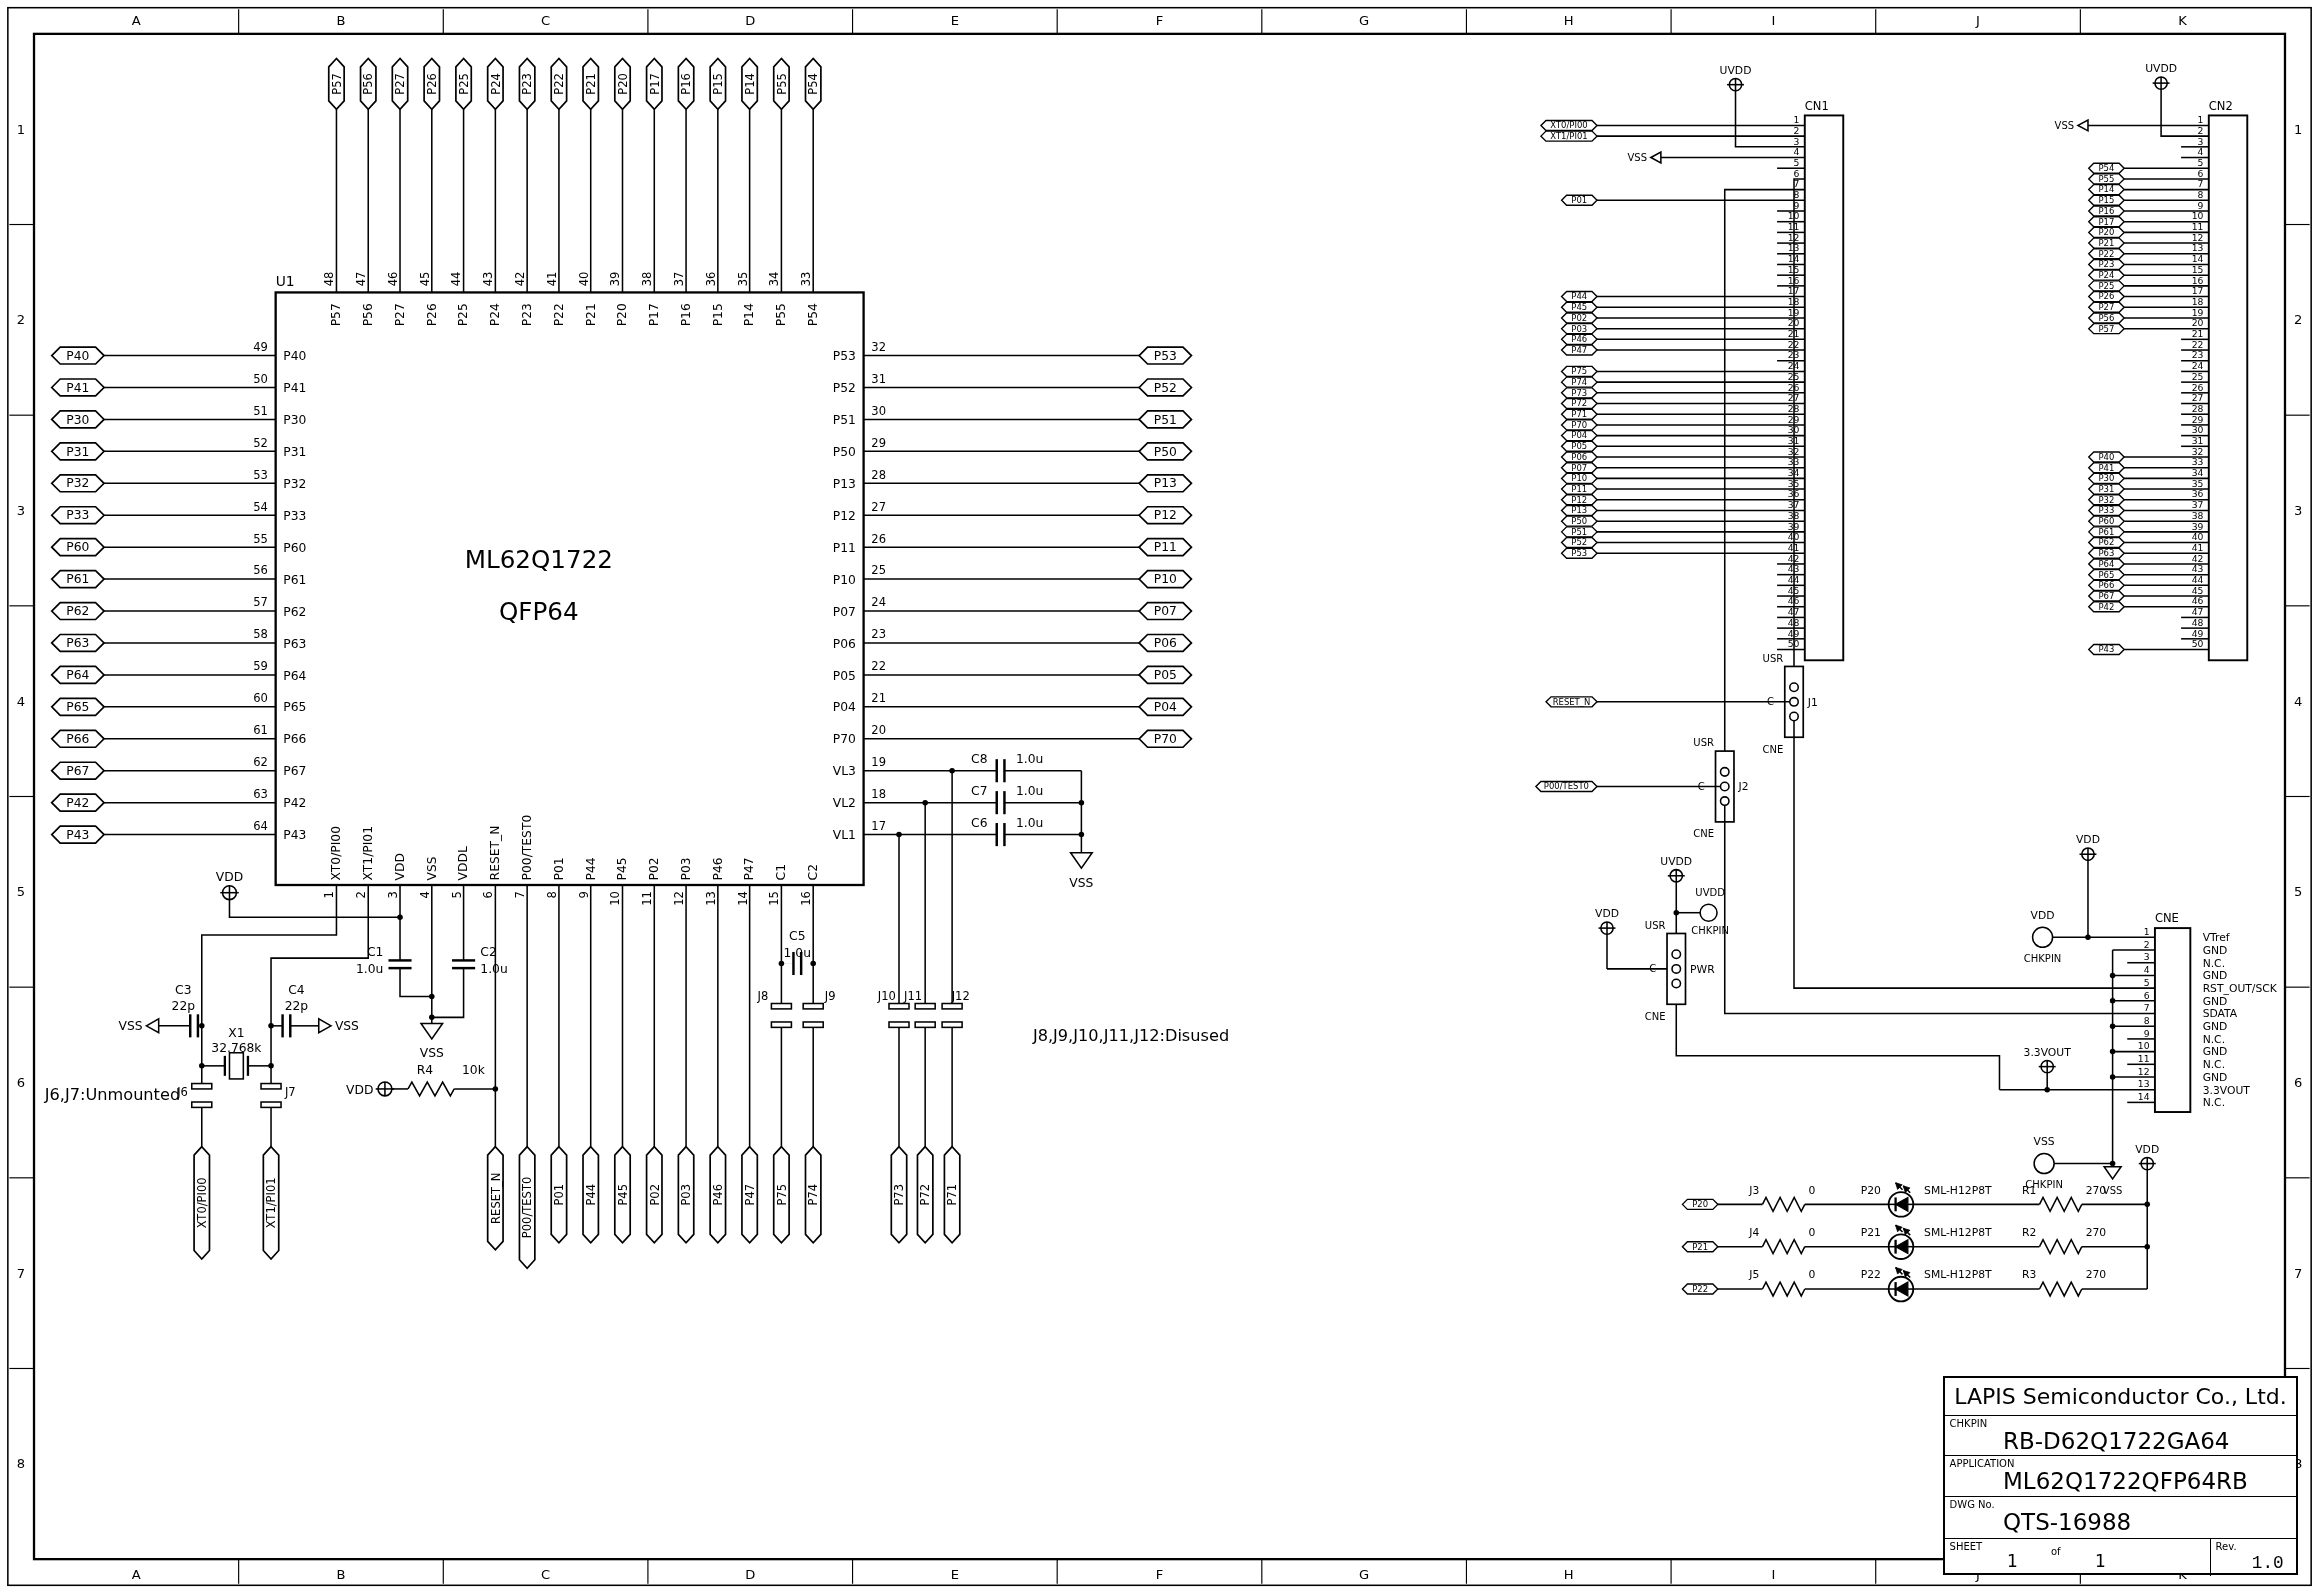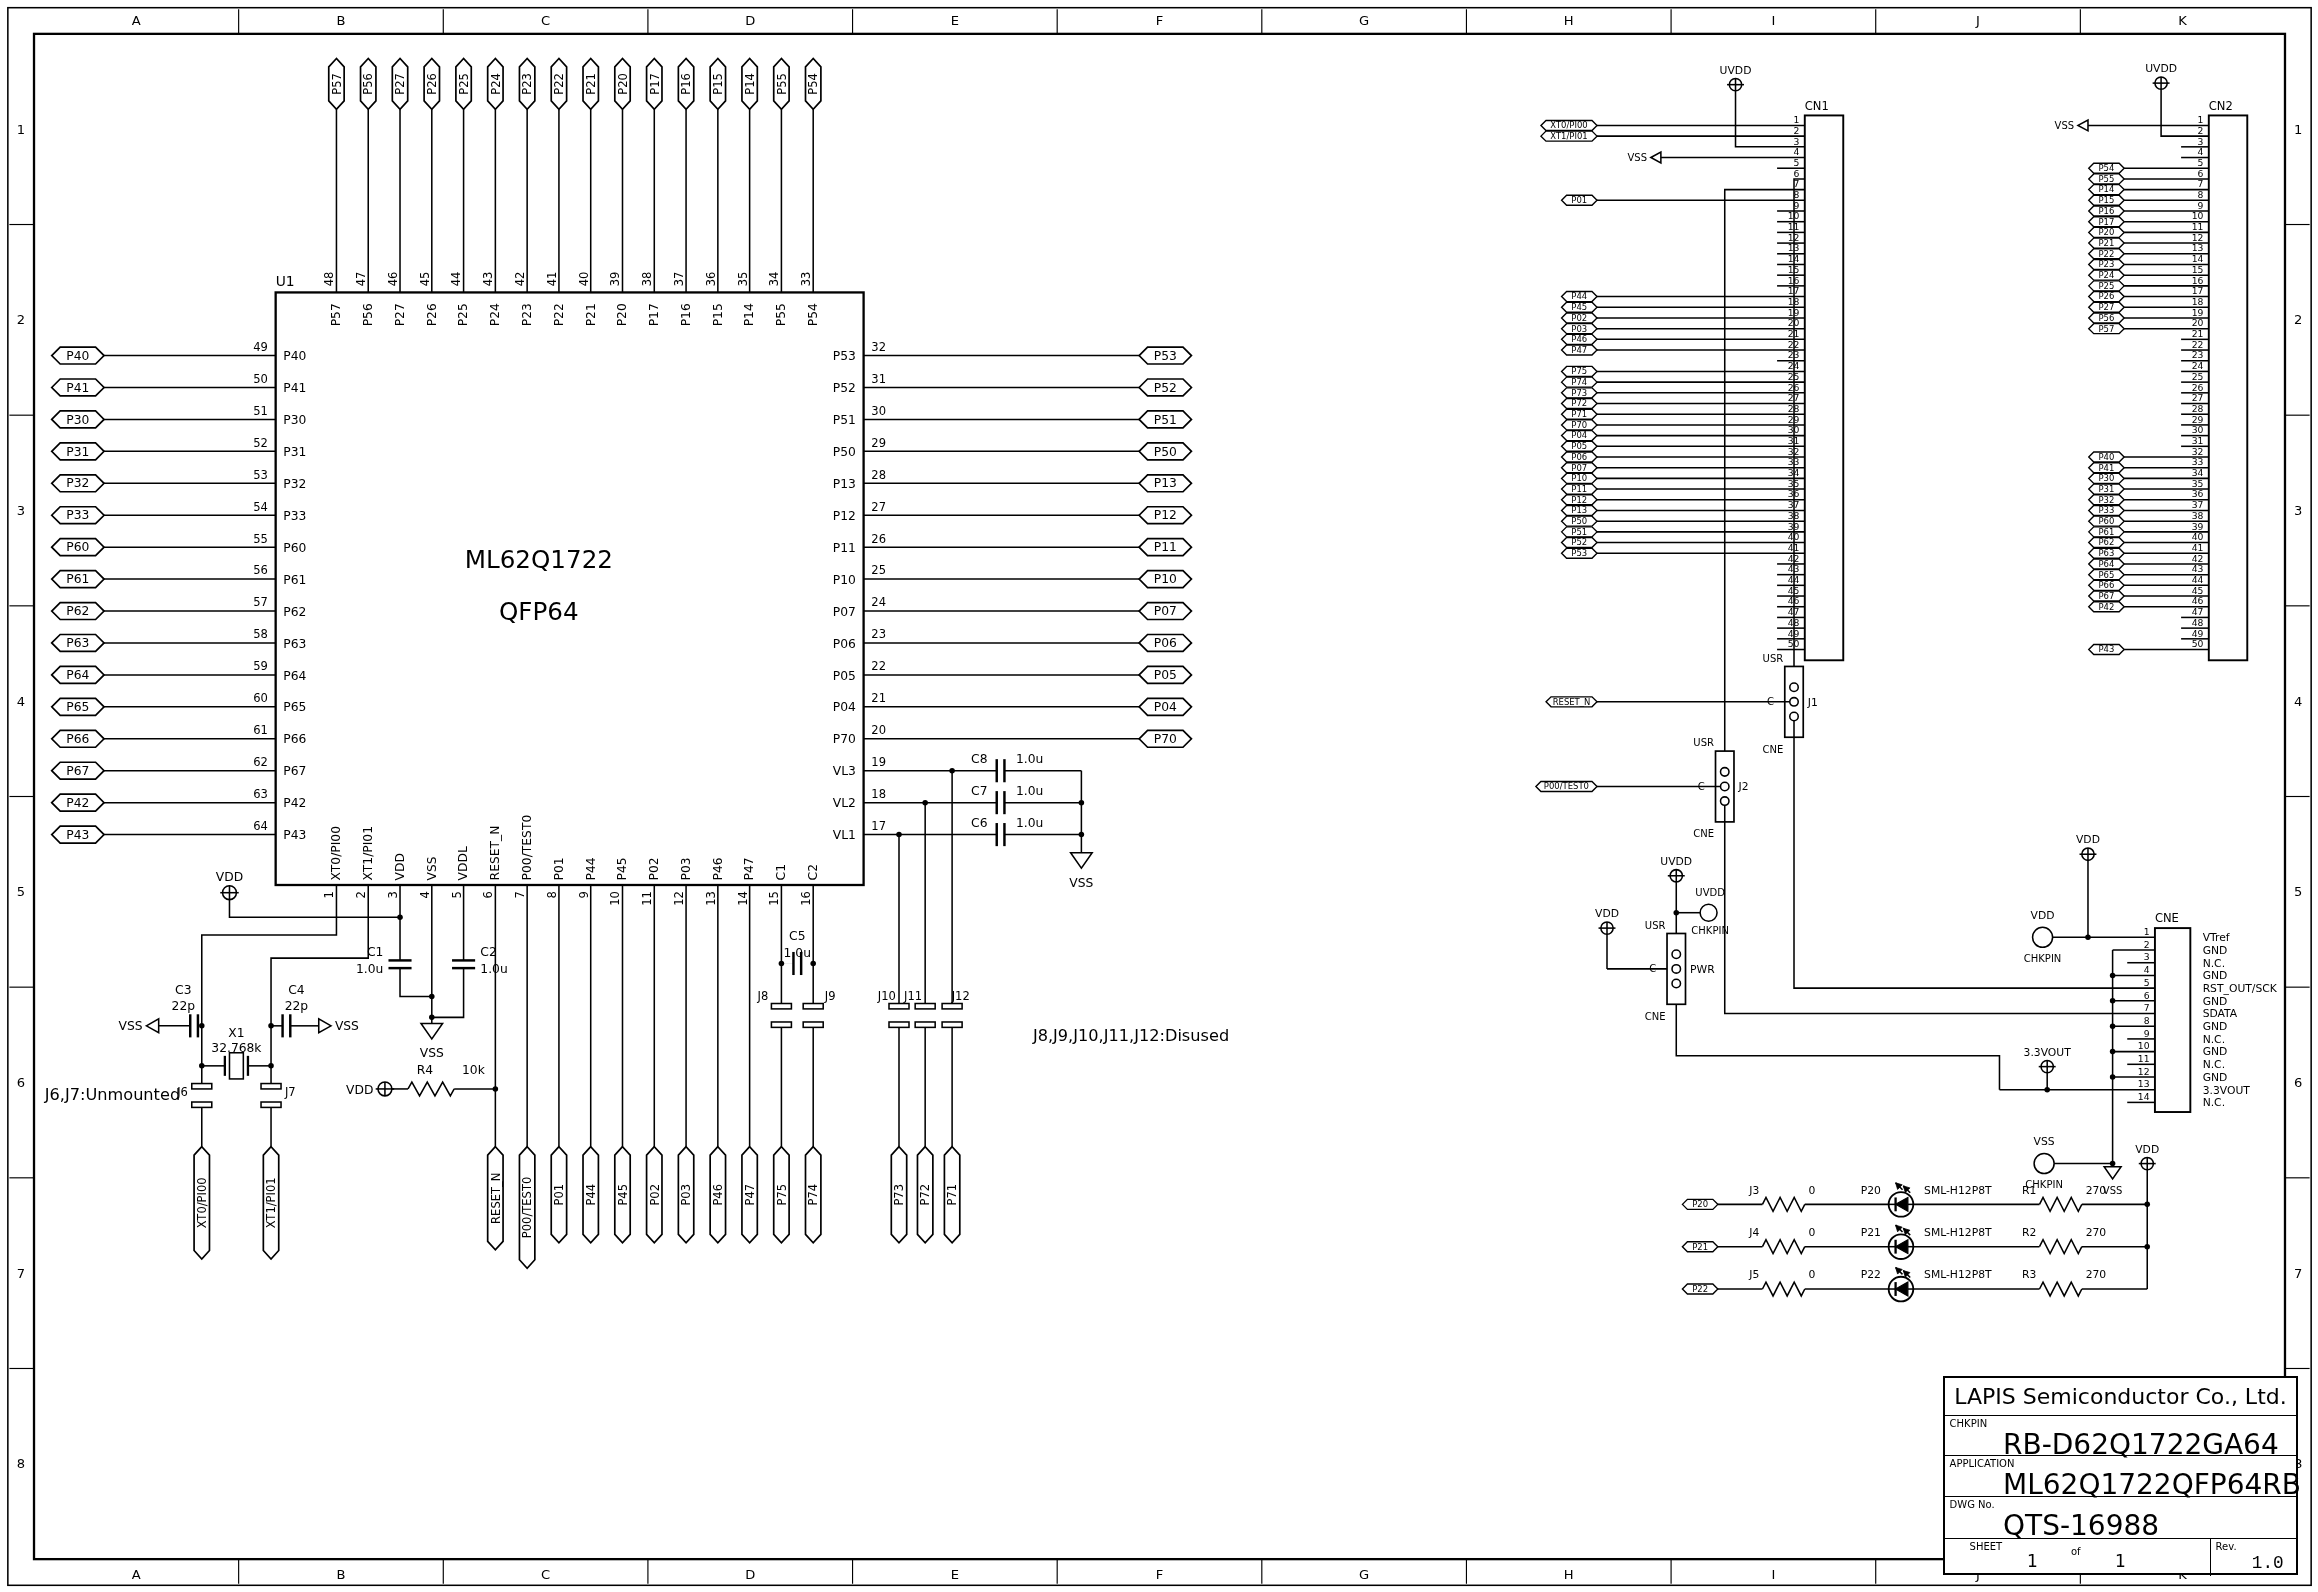--- a/index.html
+++ b/index.html
@@ -5,22 +5,22 @@
   html,body{margin:0;padding:0;background:#e8e8e8;}
   #page{position:relative;width:2319px;height:1593px;background:#ffffff;font-family:"DejaVu Sans",sans-serif;overflow:hidden;}
   svg{position:absolute;left:0;top:0;}
   svg text{font-family:"DejaVu Sans",sans-serif;fill:#000;}
   
   #tblock{position:absolute;left:1943px;top:1376px;width:355px;height:199px;background:#fff;border:2.3px solid #000;box-sizing:border-box;}
   .tb-row{position:relative;border-bottom:1.5px solid #000;box-sizing:border-box;}
   .tb-company{height:38px;display:flex;align-items:center;justify-content:center;font-size:22px;}
   .tb-mid{height:40px;}
   .tb-label{position:absolute;left:4.6px;top:2.3px;font-size:10px;}
-  .tb-value{position:absolute;left:58px;top:12.3px;font-size:28px;}
-  .tb-last{height:37px;border-bottom:none;display:flex;padding-left:20px;}
+  .tb-value{position:absolute;left:58px;top:12.3px;font-size:23px;}
+  .tb-last{height:37px;border-bottom:none;display:flex;}
   .tb-sheet{position:relative;flex:1;}
   .tb-rev{position:relative;width:86px;border-left:1.5px solid #000;box-sizing:border-box;}
   .tb-s1{position:absolute;left:62px;top:12.3px;font-size:17px;}
   .tb-of{position:absolute;left:106px;top:7px;font-size:10px;}
   .tb-s2{position:absolute;left:150px;top:12.3px;font-size:17px;}
   .tb-revval{position:absolute;right:12.3px;bottom:3.1px;font-size:17.7px;font-family:Liberation Mono, monospace;}
 </style>
 </head>
 <body>
 

